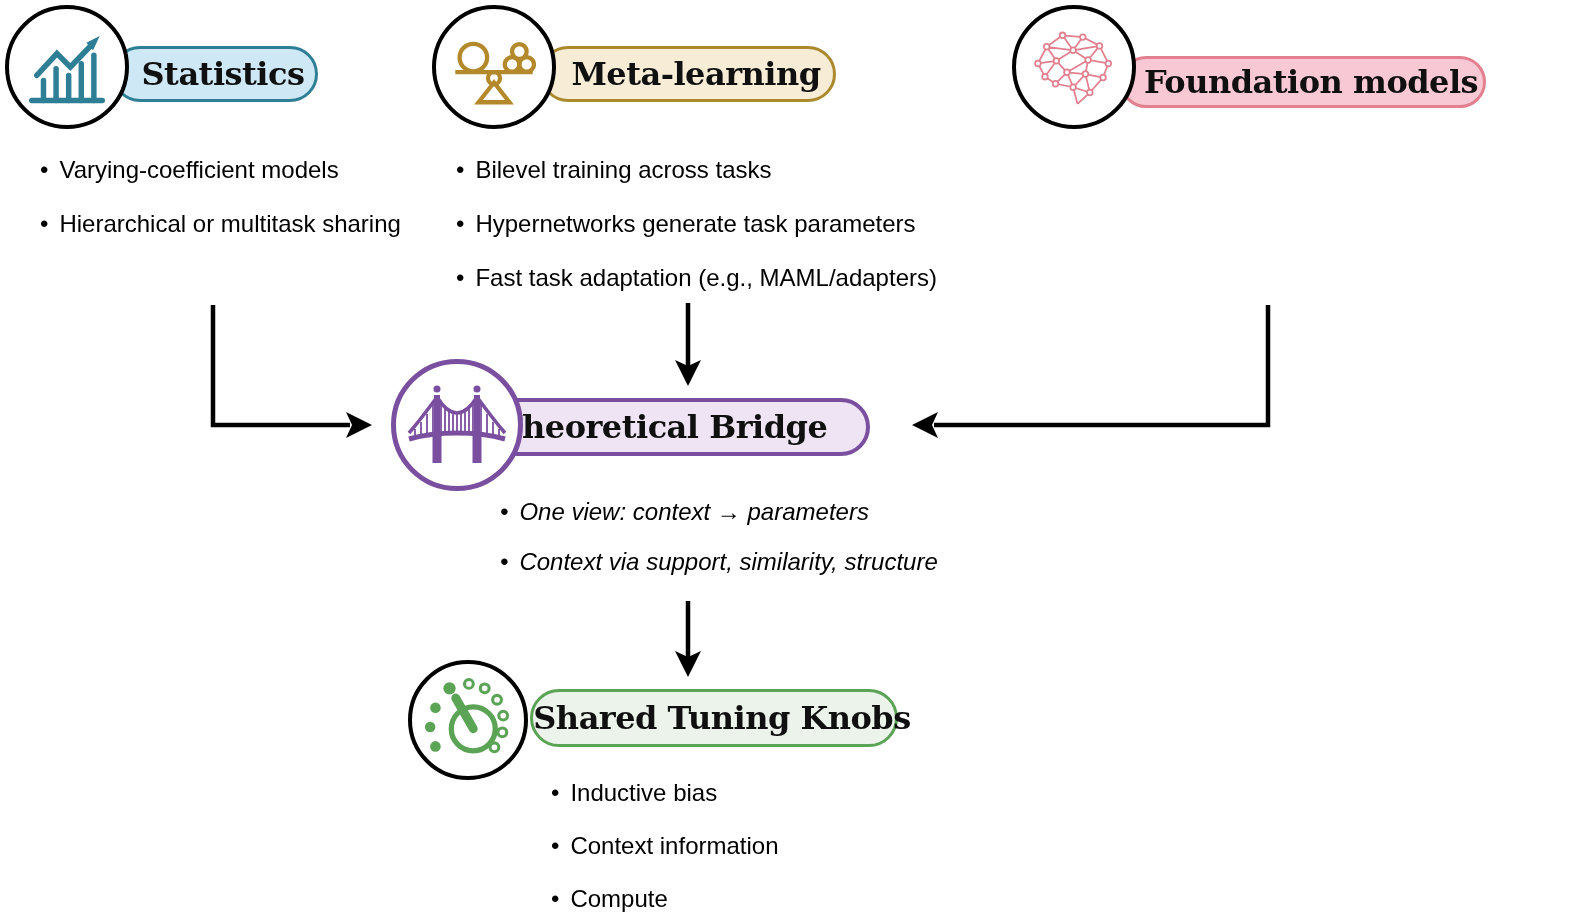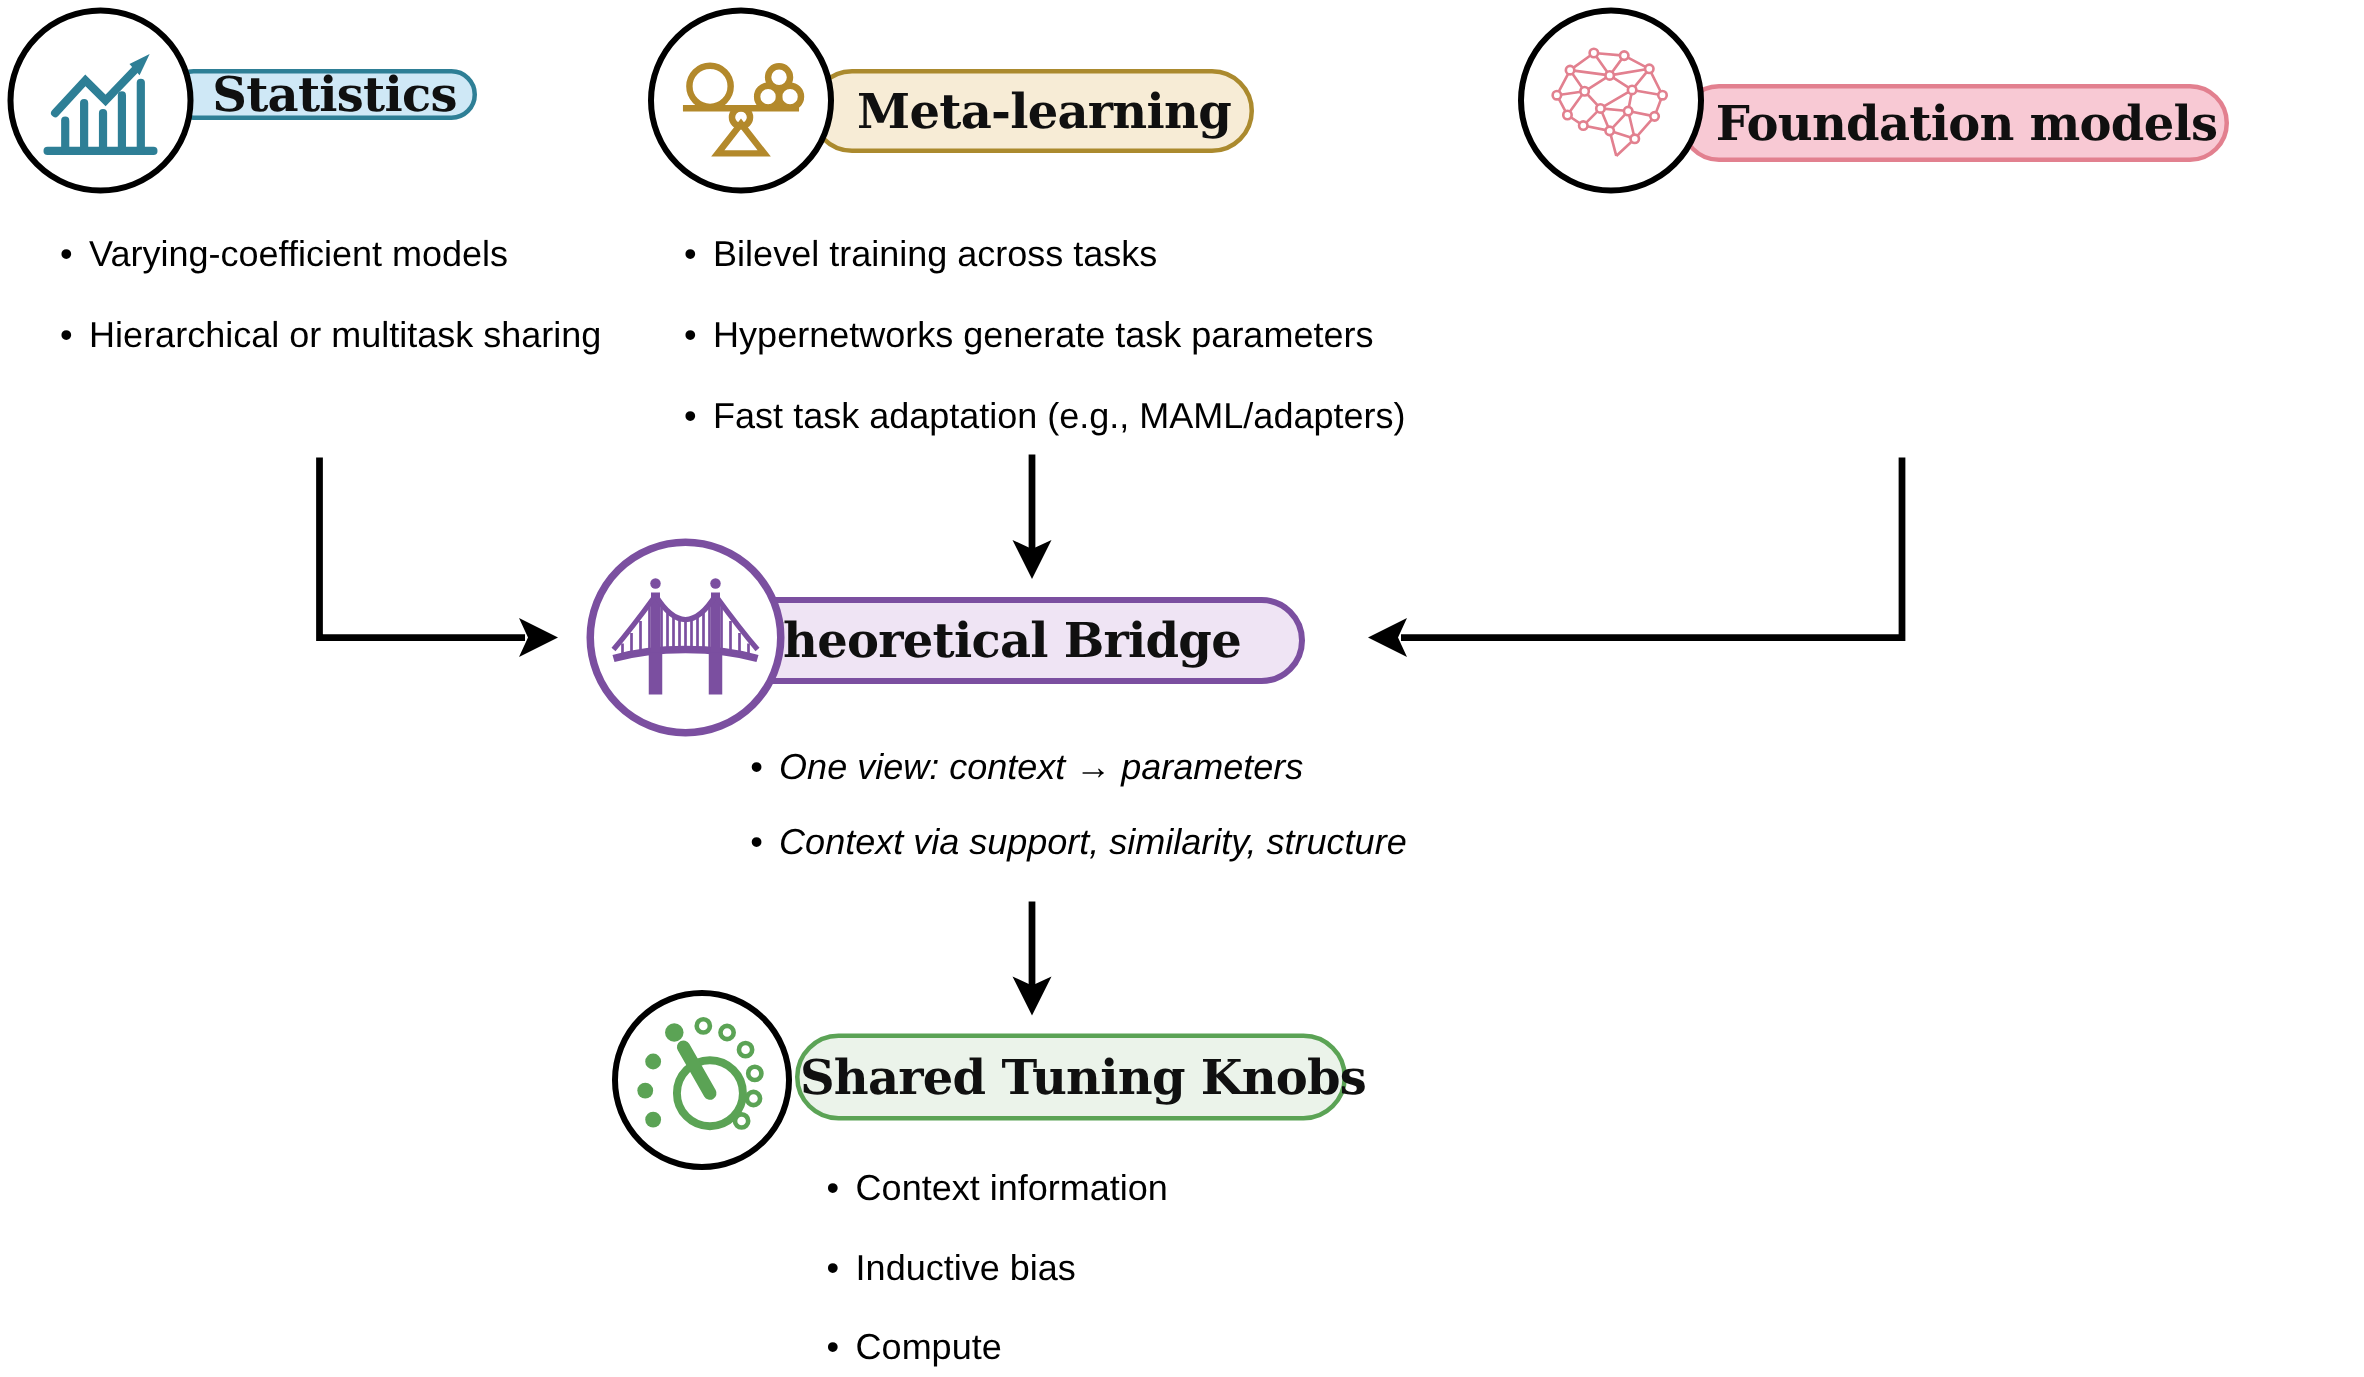--- a/index.html
+++ b/index.html
@@ -24,21 +24,21 @@
     z-index:2;box-sizing:border-box;
     border-radius:30px;
     font-family:"DejaVu Serif","Liberation Serif",serif;
     font-weight:700;
     font-size:32px;
     color:#101010;
     padding-left:16px;
     white-space:nowrap;
     letter-spacing:-0.5px;
   }
-  .pill-stats{left:112px;top:46px;width:206px;height:34px;background:#cfe8f6;border:3px solid #2e7f96;}
+  .pill-stats{left:112px;top:46px;width:206px;height:56px;background:#cfe8f6;border:3px solid #2e7f96;}
   .pill-meta{left:540px;top:46px;width:296px;height:56px;background:#f7ecd6;border:3px solid #ab8a2e;}
   .pill-found{left:1120px;top:56px;width:366px;height:52px;background:#f8c9d4;border:3px solid #e2808f;text-align:center;}
   .pill-bridge{left:440px;top:398px;width:430px;height:58px;background:#efe4f4;border:4px solid #7b4fa0;}
   .pill-knobs{left:530px;top:689px;width:368px;height:58px;background:#ebf3ea;border:3px solid #5ba355;}
   .bullets{
     position:absolute;
     list-style:none;margin:0;padding:0;
     z-index:2;
   }
   .bullets li{
@@ -212,18 +212,18 @@
         <circle cx="90" cy="45" r="5"></circle>
         <circle cx="89" cy="64" r="5"></circle>
         <circle cx="80" cy="81" r="5"></circle>
       </g>
     </svg>
   </div>
   <div class="pill pill-knobs">
     <span>Shared Tuning Knobs</span>
   </div>
   <ul class="bullets bullets-knobs" style="left:551px;top:780px;">
+    <li>Inductive bias</li>
     <li>Context information</li>
-    <li>Inductive bias</li>
     <li>Compute</li>
   </ul>
 
 </div>
 
 </body></html>

